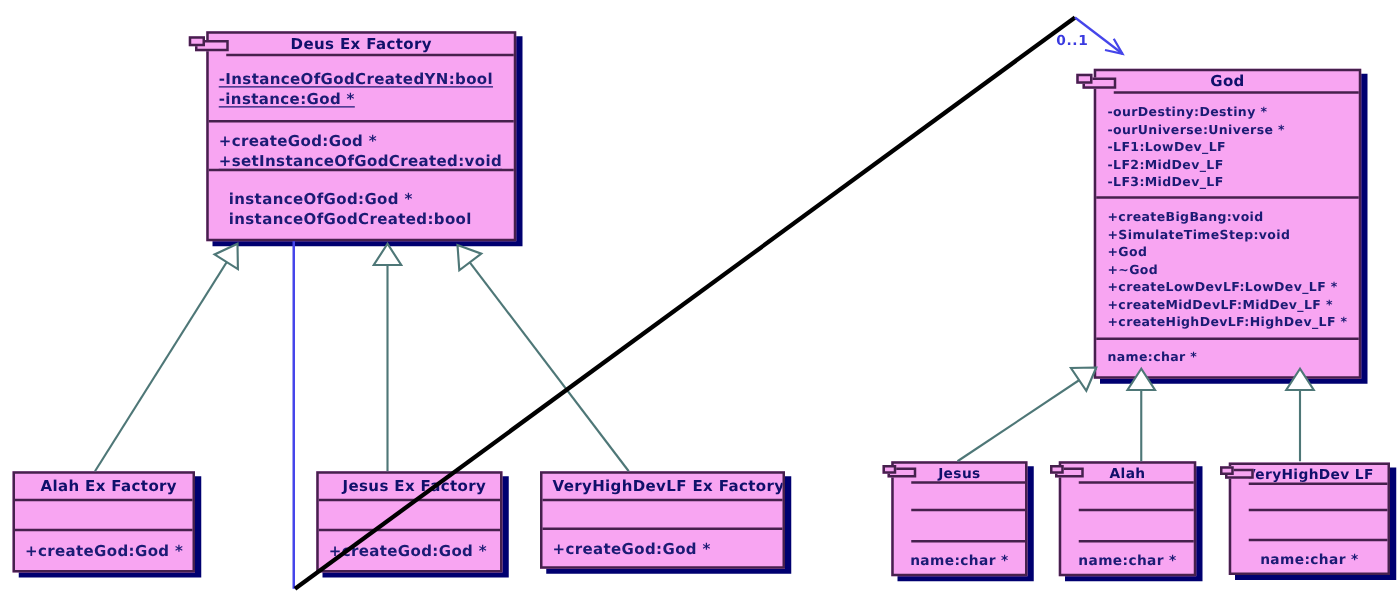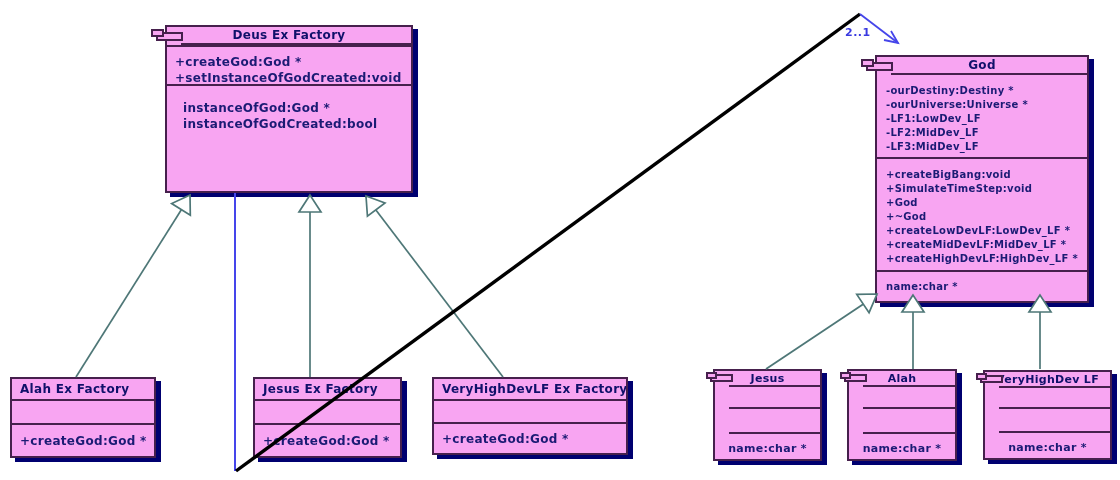--- a/index.html
+++ b/index.html
@@ -8,21 +8,21 @@
     background:#ffffff; font-family:"DejaVu Sans","Liberation Sans",sans-serif;
   }
   .ubox {
     position:absolute; background:#f8a5f2; border:2px solid #46204d;
     box-shadow:5px 4px 0 #000070; box-sizing:border-box;
   }
   .ttl {
     font-weight:bold; font-size:12px; color:#10106a; text-align:center;
     height:16px; line-height:17px; letter-spacing:.3px; white-space:nowrap; overflow:hidden;
   }
-  .ttl.left { text-align:left; padding-left:8px; height:20px; line-height:21px; }
+  .ttl.left { text-align:center; padding-left:8px; height:20px; line-height:21px; }
   .ttl.sm { font-size:11px; height:14px; line-height:15px; }
   .tsep { border-top:2px solid #46204d; height:0; }
   .tsep.inset { margin-left:14px; }
   .comp { box-sizing:border-box; overflow:hidden; }
   .m {
     font-weight:bold; font-size:12px; color:#1b1b74; line-height:16px;
     padding-left:8px; letter-spacing:.3px; white-space:nowrap;
   }
   .m.u { text-decoration:underline; text-underline-offset:2px; }
   .m.ind { padding-left:16px; }
@@ -47,20 +47,24 @@
 
 <div id="canvas">
 
   <div class="ubox" style="left:165px;top:25px;width:248px;height:168px">
     <div class="cicon">
         <i class="cb"></i>
         <i class="ct"></i>
       </div>
     <div class="ttl">Deus Ex Factory</div>
     <div class="tsep inset"></div>
+    <div class="comp" style="height:51px;padding-top:10px">
+      <div class="m u">-InstanceOfGodCreatedYN:bool</div>
+      <div class="m u">-instance:God *</div>
+    </div>
     <div class="tsep"></div>
     <div class="comp" style="height:37px;padding-top:7px">
       <div class="m">+createGod:God *</div>
       <div class="m u">+setInstanceOfGodCreated:void</div>
     </div>
     <div class="tsep"></div>
     <div class="comp" style="height:54px;padding-top:14px">
       <div class="m ind">instanceOfGod:God *</div>
       <div class="m ind">instanceOfGodCreated:bool</div>
     </div>
@@ -167,21 +171,21 @@
     <div class="tsep inset"></div>
     <div class="comp" style="height:19px"></div>
     <div class="tsep inset"></div>
     <div class="comp" style="height:22px"></div>
     <div class="tsep inset"></div>
     <div class="comp" style="height:25px;padding-top:8px">
       <div class="m nm">name:char *</div>
     </div>
   </div>
 
-  <div id="mult-label">2..1</div>
+  <div id="mult-label">0..1</div>
 
   <svg id="wires" width="1120" height="480" viewBox="0 0 1120 480">
 
     <g stroke="#4e7777" stroke-width="1.7" fill="none">
       <line x1="76" y1="377" x2="190" y2="196"></line>
       <line x1="310" y1="377" x2="310" y2="196"></line>
       <line x1="503" y1="377" x2="366" y2="197"></line>
       <line x1="766" y1="369" x2="877" y2="295"></line>
       <line x1="913" y1="369" x2="913" y2="296"></line>
       <line x1="1040" y1="369" x2="1040" y2="296"></line>

